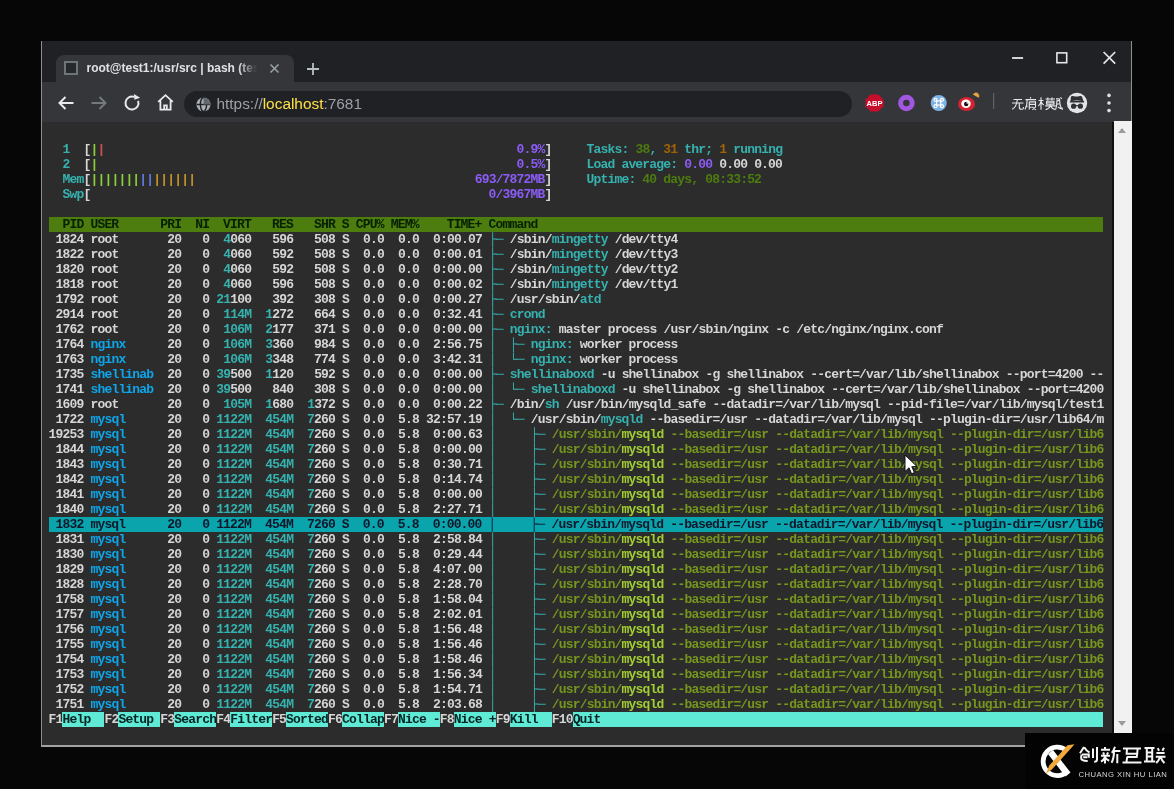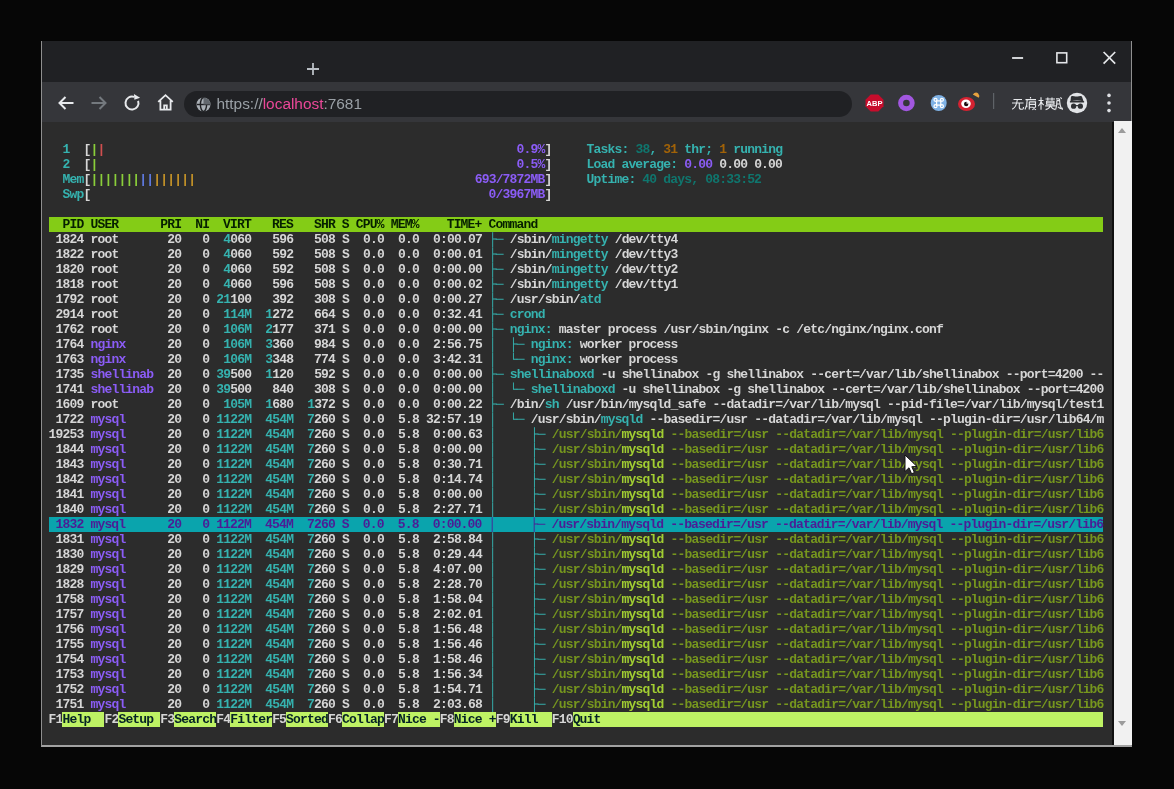--- a/index.html
+++ b/index.html
@@ -11,50 +11,57 @@
 #fav{position:absolute;left:7.5px;top:6px;width:14px;height:14px;border:2px solid #6f7479;background:#27282b}
 #tabtitle{position:absolute;left:30.5px;top:6px;width:172px;height:15px;overflow:hidden;color:#dfe1e5;font-size:12px;line-height:15px;white-space:nowrap;font-weight:bold;-webkit-mask-image:linear-gradient(to right,#000 88%,transparent 99%)}
 #tabx{position:absolute;left:212px;top:7px;width:13px;height:13px}
 #newtab{position:absolute;left:264px;top:21px;width:14px;height:14px}
 
 #wc{position:absolute;left:930px;top:8px;width:160px;height:18px}
 
 #toolbar{position:absolute;left:0;top:41px;width:100%;height:40px;background:#35363a}
 #urlbar{position:absolute;left:142px;top:9px;width:668px;height:26px;border-radius:13px;background:#202124}
 #urltext{position:absolute;left:32.5px;top:4px;font-size:15.4px;line-height:18px;color:#9aa0a6;white-space:pre}
-#urltext b{color:#ec4899;font-weight:normal}
+#urltext b{color:#fde047;font-weight:normal}
 
 #termbg{position:absolute;left:0;top:81px;width:1069.5px;height:623px;background:#2c2c2c}
 #sgap{position:absolute;left:1069.5px;top:81px;width:2.5px;height:623px;background:#101010}
 #scroll{position:absolute;left:1072px;top:80px;width:17.5px;height:624px;background:#f1f1f1}
 #scroll .tri{position:absolute;left:4.2px;width:0;height:0;border-left:4.6px solid transparent;border-right:4.6px solid transparent}
 pre#term{position:absolute;left:48.5px;top:142px;margin:0;font-family:"Liberation Mono",monospace;font-weight:bold;font-size:13px;line-height:15px;letter-spacing:-0.8163px;color:#d6d6d6;white-space:pre}
 pre#term i{font-style:normal}
 .w{color:#d6d6d6}
 .c{color:#35b2af}
-.cb{color:#0f766e}
+.cb{color:#4d7c0f}
 .g{color:#8b5cf6}
-.u{color:#8b5cf6}
+.u{color:#0ea5e9}
 .gr{color:#a16207}
 .bg{color:#8ace3a}
 .br{color:#d04f4f}
 .bb{color:#5f7ae0}
 .bo{color:#c49228}
 .tg{color:#76961e}
 .tb{color:#a2ce32}
-.hdr{background:#84cc16;color:#062000}
-.sel{background:#0aa4ad;color:#4c1d95}
-.fl{background:#bef264;color:#052325}
+.hdr{background:#4d7c0f;color:#062000}
+.sel{background:#0aa4ad;color:#0f172a}
+.fl{background:#5eead4;color:#052325}
 
 #logo{position:absolute;left:1025px;top:733px;width:149px;height:56px;background:#030303}
 </style></head>
 <body>
 <div id="stage">
   <div id="win">
     <div id="tabstrip">
+      <div id="tab">
+        <div id="fav"></div>
+        <div id="tabtitle">root@test1:/usr/src | bash (tes</div>
+        <svg id="tabx" viewBox="0 0 13 13">
+            <path d="M2.5 2.5 L10.5 10.5 M10.5 2.5 L2.5 10.5" stroke="#9aa0a6" stroke-width="1.6"></path>
+          </svg>
+      </div>
       <svg id="newtab" viewBox="0 0 14 14">
           <path d="M7 1 V13 M1 7 H13" stroke="#b9bec4" stroke-width="1.8"></path>
         </svg>
       <svg id="wc" viewBox="0 0 160 18" width="160" height="18">
         <rect x="40.1" y="8.1" width="11" height="1.8" fill="#e4e6e9"></rect>
         <rect x="84.9" y="3.9" width="9.8" height="9.8" fill="none" stroke="#e4e6e9" stroke-width="1.6"></rect>
         <path d="M131.6 3 L143.2 14.6 M143.2 3 L131.6 14.6" stroke="#e4e6e9" stroke-width="1.7" fill="none"></path>
       </svg>
     </div>
     <div id="toolbar">
@@ -180,13 +187,39 @@
 <i class="w"> 1754</i> <i class="u">mysql    </i> <i class="w"> 20</i> <i class="w">  0</i> <i class="c">1122M</i>  <i class="c">454M</i>  <i class="c">7</i><i class="w">260</i> <i class="w">S</i> <i class="w"> 0.0</i> <i class="w"> 5.8</i> <i class="w"> 1:58.46</i> <i class="c">│     ├─ </i><i class="tg">/usr/sbin/</i><i class="tb">mysqld</i><i class="tg"> --basedir=/usr --datadir=/var/lib/mysql --plugin-dir=/usr/lib6</i>
 <i class="w"> 1753</i> <i class="u">mysql    </i> <i class="w"> 20</i> <i class="w">  0</i> <i class="c">1122M</i>  <i class="c">454M</i>  <i class="c">7</i><i class="w">260</i> <i class="w">S</i> <i class="w"> 0.0</i> <i class="w"> 5.8</i> <i class="w"> 1:56.34</i> <i class="c">│     ├─ </i><i class="tg">/usr/sbin/</i><i class="tb">mysqld</i><i class="tg"> --basedir=/usr --datadir=/var/lib/mysql --plugin-dir=/usr/lib6</i>
 <i class="w"> 1752</i> <i class="u">mysql    </i> <i class="w"> 20</i> <i class="w">  0</i> <i class="c">1122M</i>  <i class="c">454M</i>  <i class="c">7</i><i class="w">260</i> <i class="w">S</i> <i class="w"> 0.0</i> <i class="w"> 5.8</i> <i class="w"> 1:54.71</i> <i class="c">│     ├─ </i><i class="tg">/usr/sbin/</i><i class="tb">mysqld</i><i class="tg"> --basedir=/usr --datadir=/var/lib/mysql --plugin-dir=/usr/lib6</i>
 <i class="w"> 1751</i> <i class="u">mysql    </i> <i class="w"> 20</i> <i class="w">  0</i> <i class="c">1122M</i>  <i class="c">454M</i>  <i class="c">7</i><i class="w">260</i> <i class="w">S</i> <i class="w"> 0.0</i> <i class="w"> 5.8</i> <i class="w"> 2:03.68</i> <i class="c">│     ├─ </i><i class="tg">/usr/sbin/</i><i class="tb">mysqld</i><i class="tg"> --basedir=/usr --datadir=/var/lib/mysql --plugin-dir=/usr/lib6</i>
 <i class="w">F1</i><i class="fl">Help  </i><i class="w">F2</i><i class="fl">Setup </i><i class="w">F3</i><i class="fl">Search</i><i class="w">F4</i><i class="fl">Filter</i><i class="w">F5</i><i class="fl">Sorted</i><i class="w">F6</i><i class="fl">Collap</i><i class="w">F7</i><i class="fl">Nice -</i><i class="w">F8</i><i class="fl">Nice +</i><i class="w">F9</i><i class="fl">Kill  </i><i class="w">F10</i><i class="fl">Quit                                                                        </i></pre>
 
   <svg style="position:absolute;left:902px;top:454px" width="16" height="22" viewBox="0 0 16 22">
     <polygon points="3,1 3,17.5 7,13.8 9.6,19.8 12.4,18.5 9.8,12.7 15,12.5" fill="#fff" stroke="#111" stroke-width="1"></polygon>
   </svg>
 
+  <div id="logo">
+    <svg width="149" height="56" viewBox="0 0 149 56">
+
+      <path d="M41.5 17.5 A 14.2 14.2 0 1 0 42.3 38.5" stroke="#fff" stroke-width="4.8" fill="none"></path>
+
+      <path d="M25.5 19 L43 41.5" stroke="#fff" stroke-width="6.4"></path>
+
+      <polygon points="49.5,11.3 42.5,12.3 24.2,32.6 21,40.8 26.8,36.6 45.8,15.6" fill="#f2a93b"></polygon>
+
+      <g stroke="#f5f5f5" stroke-width="2" fill="none" stroke-linecap="butt">
+        <g transform="translate(53,13)">
+          <path d="M6 1 L2 7.2 M6.2 1.2 Q8.5 5 11.5 6.5 M4 8.5 h6.8 v3.2 M5.2 11.2 h4.2 M3.6 8.5 L3.1 11.5 q-0.3 3.6 6.6 3.4 M15 2.5 v9.5 M19 1 v12.5 q0 2.2 -2.8 2.2"></path>
+        </g>
+        <g transform="translate(75,13)">
+          <path d="M5 1 v2.2 M1 3.8 h9 M3.2 6.3 l0.9 2.4 M8 6.3 l-1 2.4 M1 9.8 h9 M5 9.8 v7.8 M4.8 11.5 Q3.6 14.2 1 15.6 M5.2 11.5 Q6.6 13.8 9.2 14.8 M15 0.8 Q13.8 4.5 11.8 6.8 M12.8 5 h7.7 M14 5 Q14 12.5 11.5 16.8 M17.3 8 v9.3"></path>
+        </g>
+        <g transform="translate(97,13)">
+          <path d="M1 2.6 h18 M5 2.6 L4.6 7.8 h10.3 M15.6 2.6 L15.2 7.8 M15.2 7.8 l-0.5 3.3 h-10 M5.2 11.1 l-0.8 5.3 M0.5 16.4 h19"></path>
+        </g>
+        <g transform="translate(119,13)">
+          <path d="M0.5 2 h10 M2.8 2 v13.6 M8.2 2 v13.6 M2.8 6.6 h5.4 M2.8 10.6 h5.4 M0 15.6 h11.2 M13.8 2.2 l1.2 2.6 M20 1.8 l-1.6 3 M12.4 7 h8.2 M11.8 10.8 h9.7 M16.1 10.8 Q15 14.5 12.2 17 M16.5 10.8 Q17.8 14.5 20.5 17"></path>
+        </g>
+      </g>
+      <text x="53.5" y="43.5" font-size="7.7" fill="#d6d6d6" font-family="Liberation Sans" letter-spacing="0.45">CHUANG XIN HU LIAN</text>
+    </svg>
+  </div>
 </div>
 
 </body></html>

